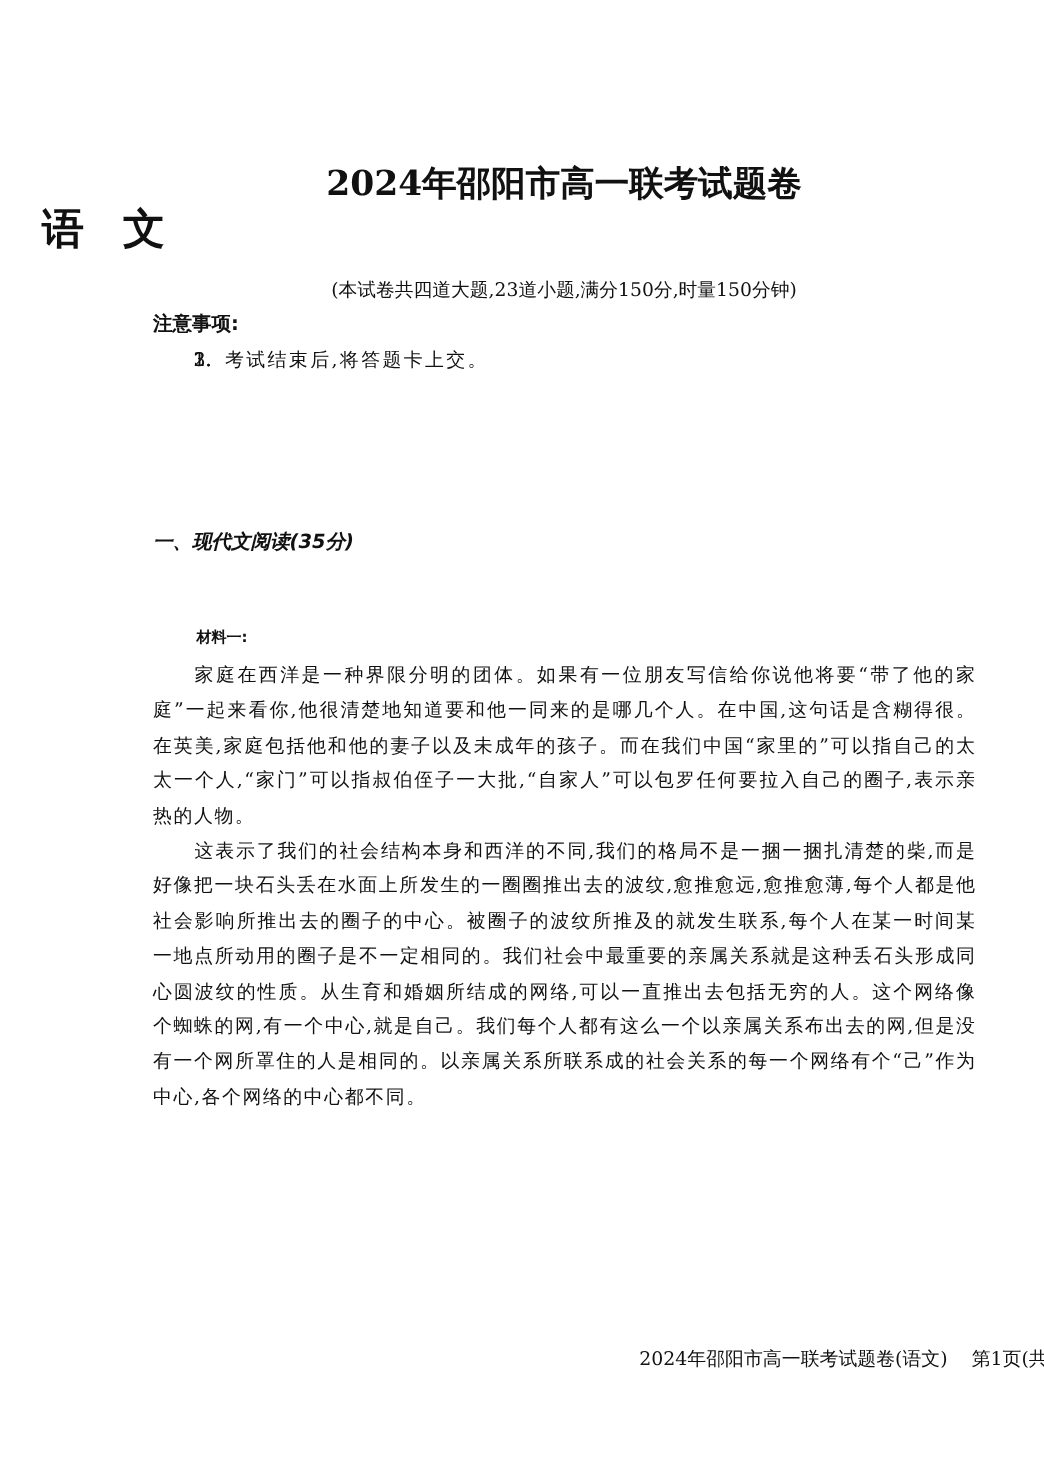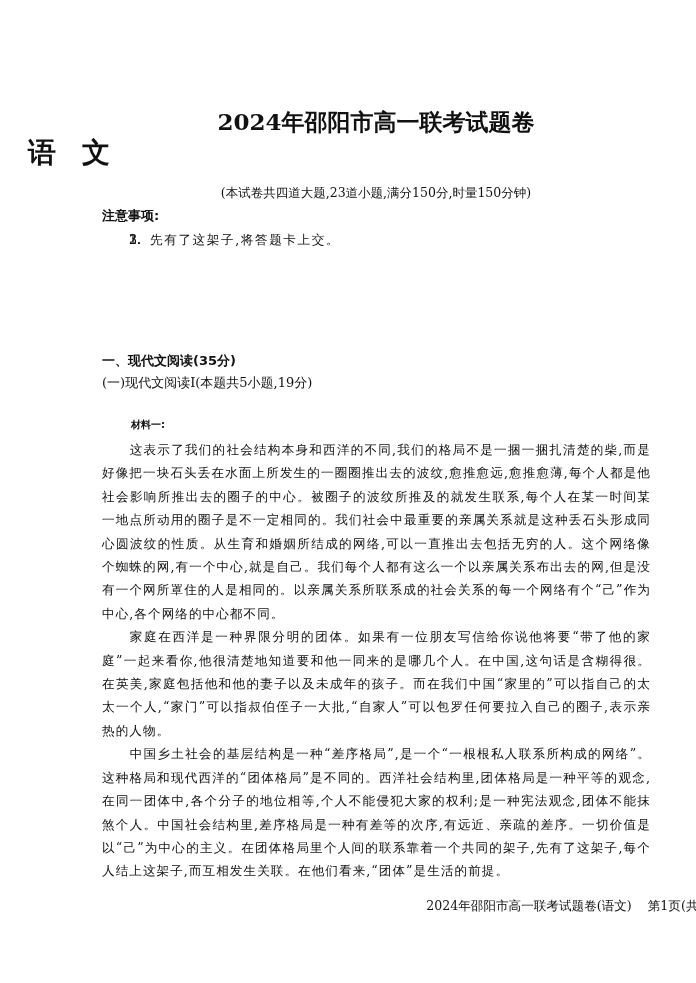--- a/index.html
+++ b/index.html
@@ -6,21 +6,21 @@
   body { width: 696px; height: 983px; position: relative; overflow: hidden; color: #111; font-family: "DejaVu Serif", "Liberation Serif", serif; }
   .page { position: absolute; left: 0; top: 0; width: 681px; height: 983px; margin-left: 28px; }
   .title { position: absolute; top: 107px; left: 0; width: 696px; text-align: center; font-size: 23px; font-weight: bold; letter-spacing: 0px; font-family: "DejaVu Serif", serif; }
   .subject { position: absolute; top: 134px; left: 0; width: 696px; font-size: 28px; font-weight: bold; font-family: Liberation Sans, sans-serif; }
   .subject span { letter-spacing: 26px; }
   .info { position: absolute; top: 185px; left: 0; width: 696px; text-align: center; font-size: 12.5px; }
   .notice-head { position: absolute; top: 207px; left: 74px; font-size: 13px; font-weight: bold; font-family: "DejaVu Sans", sans-serif; }
   .notice-list { position: absolute; top: 229px; left: 101px; width: 520px; margin: 0; padding: 0; list-style: none; font-size: 12.6px; line-height: 22.5px; }
   .notice-list li { position: relative; padding-left: 21px; letter-spacing: 1.6px; }
   .notice-list li .num { position: absolute; left: 0; top: 0; letter-spacing: 0; }
-  .sec { position: absolute; left: 74px; font-size: 13px; }
+  .sec { position: absolute; left: 74px; font-size: 13px; font-style: italic; }
   .sec1 { top: 352px; font-weight: bold; font-family: "DejaVu Sans", sans-serif; }
   .sec2 { top: 374px; }
   .sec3 { top: 396px; }
   .mat { position: absolute; top: 418px; left: 103px; font-size: 10px; font-weight: bold; font-family: "DejaVu Sans", sans-serif; }
   .body-text { position: absolute; top: 438px; left: 74px; width: 549px; font-size: 12.6px; line-height: 23.4px; text-align: justify; letter-spacing: 1.05px; }
   .body-text p { margin: 0; text-indent: 2.2em; }
   .footer { position: absolute; top: 898px; left: 0; width: 696px; text-align: right; font-size: 12.6px; }
   .footer .gap { display: inline-block; width: 16px; }
 </style>
 </head>
@@ -28,29 +28,27 @@
 
 <div class="page">
   <div class="title">2024年邵阳市高一联考试题卷</div>
   <div class="subject"><span>语文</span></div>
   <div class="info">(本试卷共四道大题,23道小题,满分150分,时量150分钟)</div>
 
   <div class="notice-head">注意事项:</div>
   <ol class="notice-list">
     <li><span class="num">1.</span></li>
     <li><span class="num">2.</span></li>
-    <li><span class="num">3.</span><span>先有了这架子,将答题卡上交。</span></li>
+    <li><span class="num">3.</span><span>考试结束后,将答题卡上交。</span></li>
   </ol>
 
   <div class="sec sec1">一、现代文阅读(35分)</div>
-  <div class="sec sec2">(一)现代文阅读Ⅰ(本题共5小题,19分)</div>
   <div class="mat">材料一:</div>
 
   <div class="body-text">
+    <p>家庭在西洋是一种界限分明的团体。如果有一位朋友写信给你说他将要“带了他的家庭”一起来看你,他很清楚地知道要和他一同来的是哪几个人。在中国,这句话是含糊得很。在英美,家庭包括他和他的妻子以及未成年的孩子。而在我们中国“家里的”可以指自己的太太一个人,“家门”可以指叔伯侄子一大批,“自家人”可以包罗任何要拉入自己的圈子,表示亲热的人物。</p>
     <p>这表示了我们的社会结构本身和西洋的不同,我们的格局不是一捆一捆扎清楚的柴,而是好像把一块石头丢在水面上所发生的一圈圈推出去的波纹,愈推愈远,愈推愈薄,每个人都是他社会影响所推出去的圈子的中心。被圈子的波纹所推及的就发生联系,每个人在某一时间某一地点所动用的圈子是不一定相同的。我们社会中最重要的亲属关系就是这种丢石头形成同心圆波纹的性质。从生育和婚姻所结成的网络,可以一直推出去包括无穷的人。这个网络像个蜘蛛的网,有一个中心,就是自己。我们每个人都有这么一个以亲属关系布出去的网,但是没有一个网所罩住的人是相同的。以亲属关系所联系成的社会关系的每一个网络有个“己”作为中心,各个网络的中心都不同。</p>
-    <p>家庭在西洋是一种界限分明的团体。如果有一位朋友写信给你说他将要“带了他的家庭”一起来看你,他很清楚地知道要和他一同来的是哪几个人。在中国,这句话是含糊得很。在英美,家庭包括他和他的妻子以及未成年的孩子。而在我们中国“家里的”可以指自己的太太一个人,“家门”可以指叔伯侄子一大批,“自家人”可以包罗任何要拉入自己的圈子,表示亲热的人物。</p>
-    <p>中国乡土社会的基层结构是一种“差序格局”,是一个“一根根私人联系所构成的网络”。这种格局和现代西洋的“团体格局”是不同的。西洋社会结构里,团体格局是一种平等的观念,在同一团体中,各个分子的地位相等,个人不能侵犯大家的权利;是一种宪法观念,团体不能抹煞个人。中国社会结构里,差序格局是一种有差等的次序,有远近、亲疏的差序。一切价值是以“己”为中心的主义。在团体格局里个人间的联系靠着一个共同的架子,先有了这架子,每个人结上这架子,而互相发生关联。在他们看来,“团体”是生活的前提。</p>
   </div>
 
   <div class="footer">
     <span>2024年邵阳市高一联考试题卷(语文)</span><span class="gap"></span><span>第1页(共8页)</span>
   </div>
 </div>
 
 </body></html>

